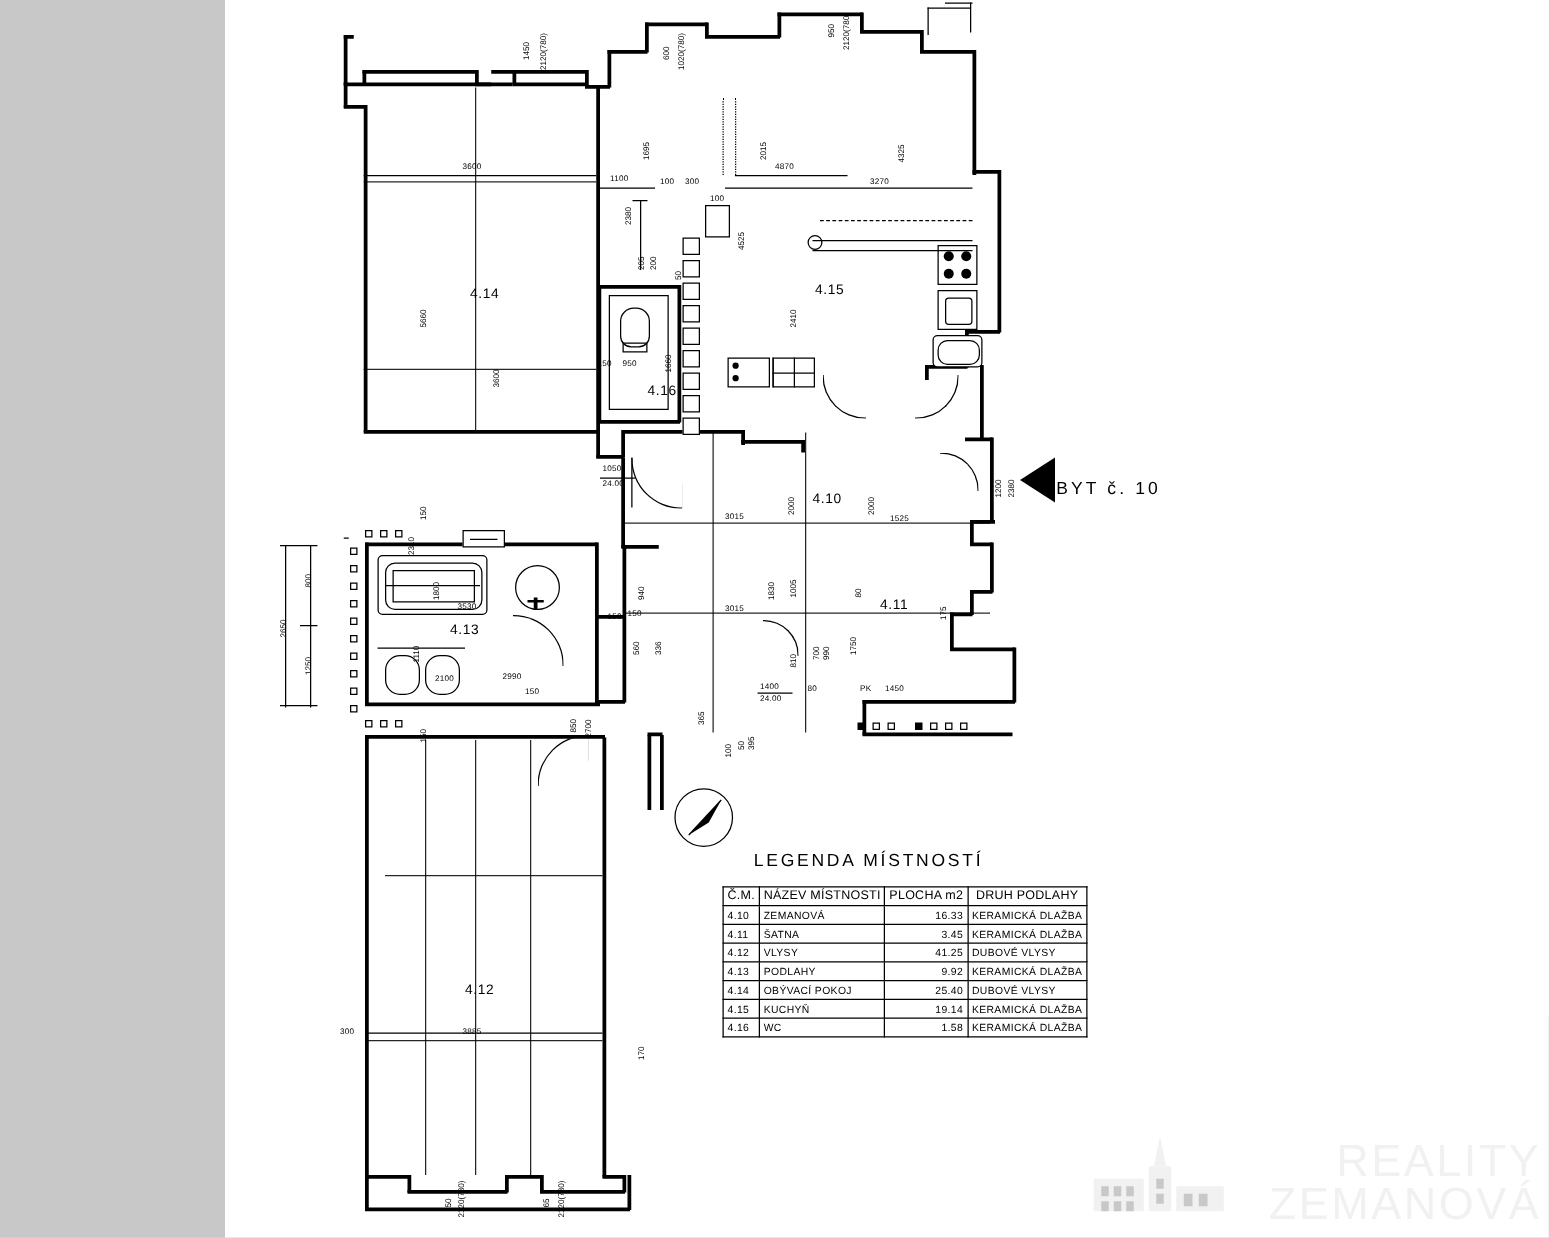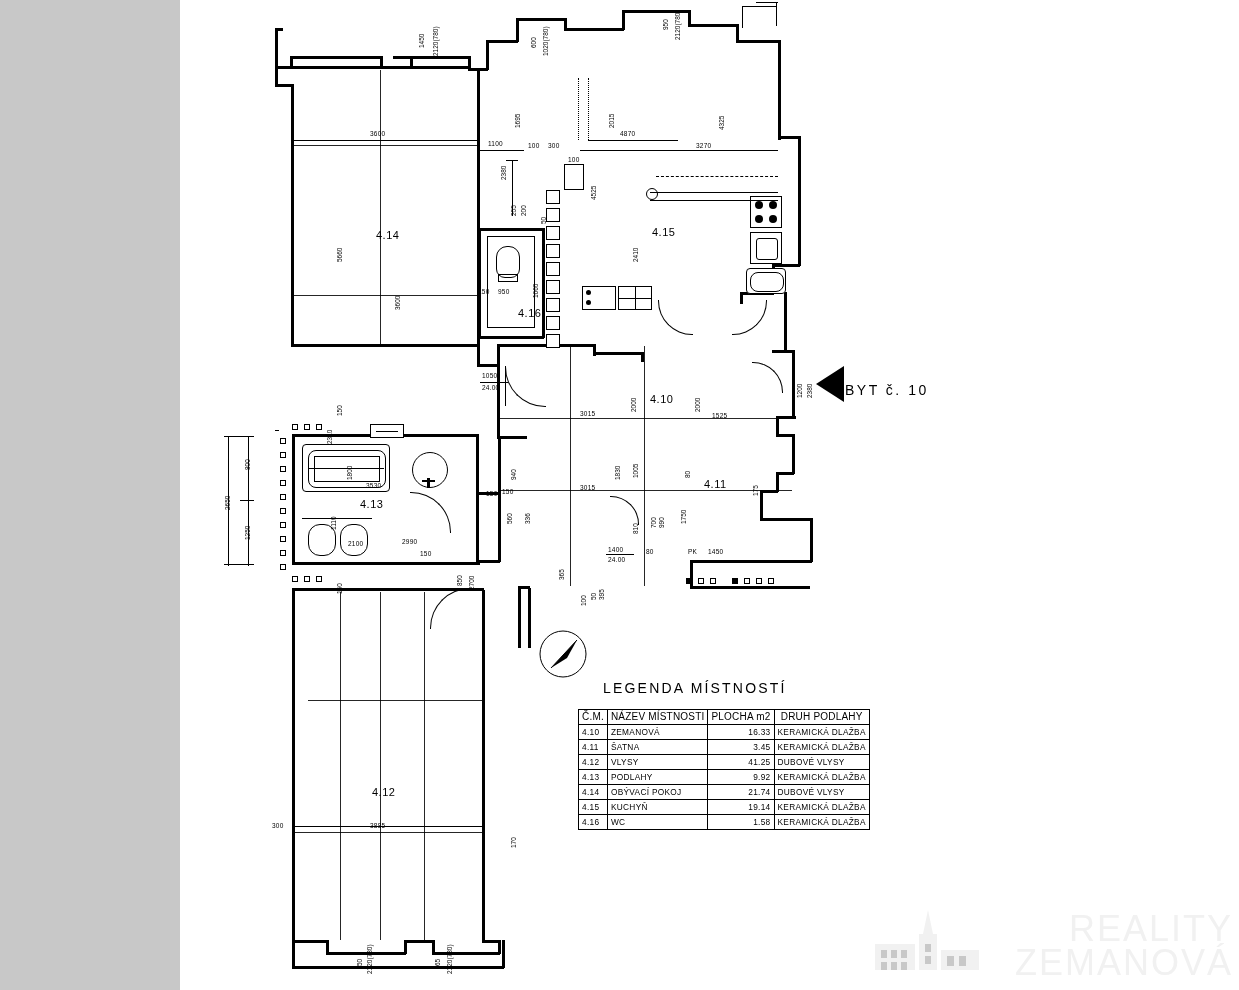--- a/index.html
+++ b/index.html
@@ -411,21 +411,21 @@
           </tr>
           <tr>
             <td class="">4.13</td>
             <td class="">PODLAHY</td>
             <td class="num">9.92</td>
             <td class="">KERAMICKÁ DLAŽBA</td>
           </tr>
           <tr>
             <td class="">4.14</td>
             <td class="">OBÝVACÍ POKOJ</td>
-            <td class="num">21.74</td>
+            <td class="num">25.40</td>
             <td class="">DUBOVÉ VLYSY</td>
           </tr>
           <tr>
             <td class="">4.15</td>
             <td class="">KUCHYŇ</td>
             <td class="num">19.14</td>
             <td class="">KERAMICKÁ DLAŽBA</td>
           </tr>
           <tr>
             <td class="">4.16</td>

